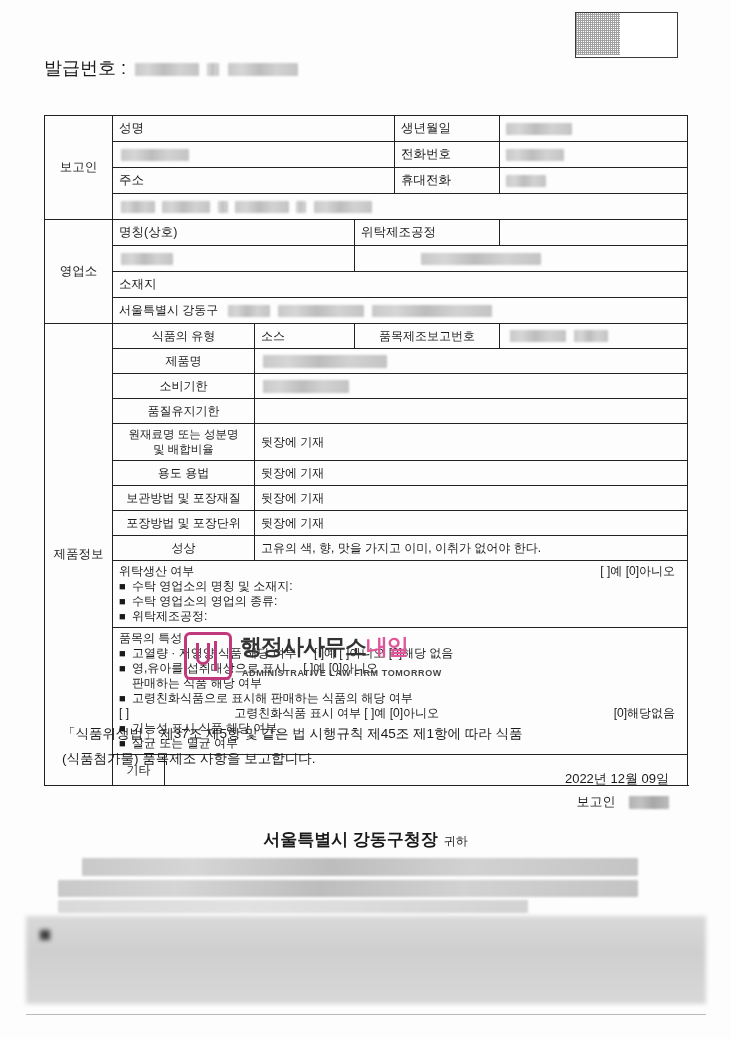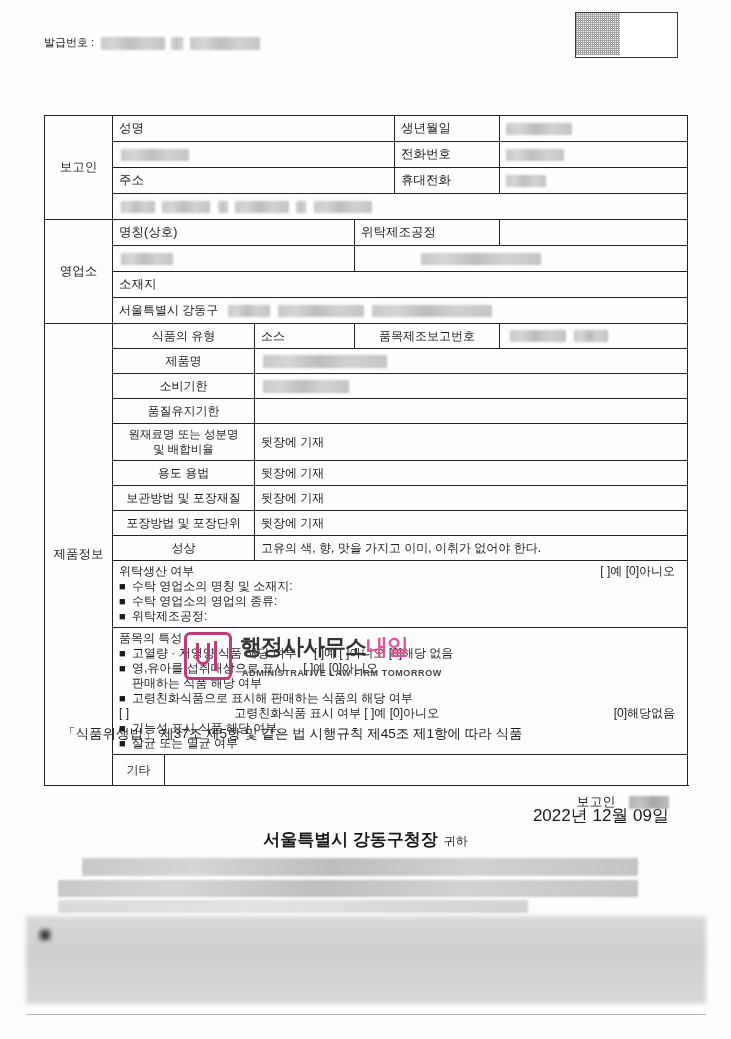--- a/index.html
+++ b/index.html
@@ -34,22 +34,22 @@
   .redact.dark {
     background: linear-gradient(90deg,#b2b2b2 0%,#c2c2c2 30%,#a8a8a8 60%,#bbbbbb 100%);
   }
   .redact.light {
     background: linear-gradient(90deg,#dadada 0%,#e2e2e2 40%,#d3d3d3 100%);
   }
 
   
   .issue-no {
     position: absolute;
-    left: 44px; top: 35px;
-    font-size: 11px;
+    left: 44px; top: 56px;
+    font-size: 18px;
     white-space: nowrap;
   }
   .stamp-box {
     position: absolute;
     right: 53px; top: 12px;
     width: 101px; height: 44px;
     border: 1px solid #3a3a3a;
     background: #fff;
     overflow: hidden;
   }
@@ -178,22 +178,22 @@
     position: absolute;
     left: 62px;
     top: 722px;
     width: 620px;
     font-size: 13.5px;
     line-height: 1.85;
   }
   .date-line {
     position: absolute;
     right: 62px;
-    top: 804px;
-    font-size: 17px;
+    top: 770px;
+    font-size: 13px;
     text-align: right;
   }
   .reporter-line {
     position: absolute;
     right: 62px;
     top: 793px;
     font-size: 13px;
     text-align: right;
     white-space: nowrap;
   }
@@ -451,20 +451,21 @@
   <div class="watermark">
     <div class="wm-mark"></div>
     <div class="wm-text">
       <span>행정사사무소</span><span class="pink">내일</span>
     </div>
     <div class="wm-sub">ADMINISTRATIVE LAW FIRM TOMORROW</div>
   </div>
 
   <div class="closing">
     <div>「식품위생법」 제37조 제5항 및 같은 법 시행규칙 제45조 제1항에 따라 식품</div>
+    <div>(식품첨가물) 품목제조 사항을 보고합니다.</div>
   </div>
 
   <div class="date-line">2022년  12월  09일</div>
 
   <div class="reporter-line">
     <span>보고인</span>
     <span class="redact dark" style="width:40px;height:13px;margin-left:10px;"></span>
   </div>
 
   <div class="addressee">

